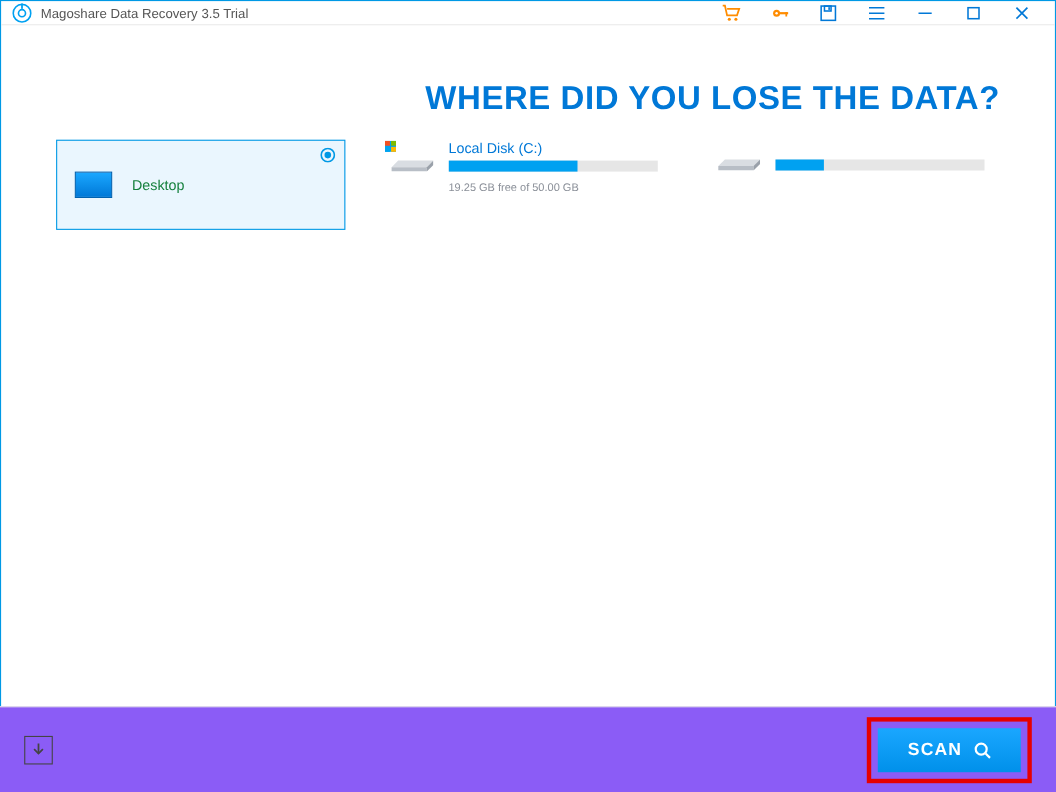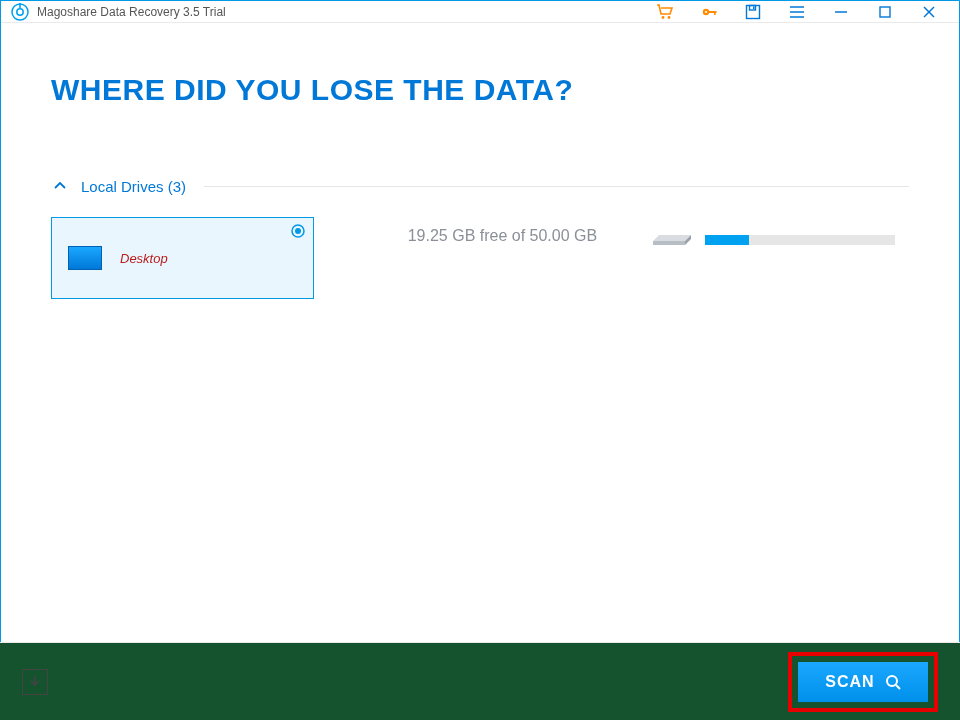--- a/index.html
+++ b/index.html
@@ -29,26 +29,26 @@
   .ticon {
     width: 44px; height: 32px;
     display:flex; align-items:center; justify-content:center;
     cursor: pointer;
   }
 
   .main {
     padding: 50px 50px 0 50px;
   }
   .headline {
-    text-align: left;
+    text-align: right;
     font-size: 30px;
     font-weight: 600;
     color: #0078d7;
     letter-spacing: 0.5px;
-    margin-bottom: 70px;
+    margin-bottom: 20px;
   }
   .section-head {
     display:flex; align-items:center; gap:12px;
     margin-bottom: 22px;
   }
   .section-head .chev {
     width:18px; height:18px;
     display:flex; align-items:center; justify-content:center;
   }
   .section-head .label {
@@ -75,37 +75,37 @@
   .sel-dot {
     position:absolute; top:6px; right:8px;
     width:14px; height:14px;
   }
   .desktop-icon {
     width:34px; height:24px;
     background: linear-gradient(#1aa7ff,#0078d7);
     border:1px solid #0062b0;
     margin-right:18px;
   }
-  .drive-card .dlabel { font-size:13px; color:#b91c1c;font-style:italic; }
+  .drive-card .dlabel { font-size:13px; color:#15803d; }
 
   .drive-block { width:270px; }
   .drive-top { display:flex; align-items:flex-end; gap:14px; margin-bottom:4px; }
   .hdd-icon { width:44px; height:28px; position:relative; }
   .disk-name { font-size:13px; color:#0078d7; margin-bottom:4px; }
   .bar { width:190px; height:10px; background:#e6e6e6; position:relative; }
   .bar .fill { position:absolute; left:0; top:0; bottom:0; background:#00a1f1; }
-  .free-text { font-size:16px; color:#8a8f98; margin-top:10px; margin-left:58px; }
+  .free-text { font-size:10px; color:#8a8f98; margin-top:10px; margin-left:58px; }
 
   .footer {
     position:absolute; left:0; right:0; bottom:0;
     height:78px;
     border-top:1px solid #eaeaea;
     display:flex; align-items:center; justify-content:space-between;
     padding: 0 22px;
-    background:#14532d;
+    background:#8b5cf6;
   }
   .dl-icon {
     width:26px; height:26px; border:1.5px solid #444;
     display:flex; align-items:center; justify-content:center;
     cursor:pointer;
   }
   .scan-wrap {
     padding:6px;
     border:4px solid #e60000;
   }
@@ -179,44 +179,55 @@
         <line x1="2" y1="2" x2="12" y2="12" stroke="#0078d7" stroke-width="1.5"></line>
         <line x1="12" y1="2" x2="2" y2="12" stroke="#0078d7" stroke-width="1.5"></line>
       </svg>
     </span>
   </div>
 </div>
 
 <div class="main">
   <div class="headline">WHERE DID YOU LOSE THE DATA?</div>
 
-  <div class="section-head">
-    <span class="chev">
-      <svg width="14" height="14" viewBox="0 0 14 14">
-        <polyline points="2,9 7,4 12,9" fill="none" stroke="#0078d7" stroke-width="1.8"></polyline>
-      </svg>
-    </span>
-    <span class="label">Local Drives (3)</span>
-    <span class="line"></span>
-  </div>
 
   <div class="drives-row">
 
     <div class="drive-card selected">
       <span class="sel-dot">
         <svg width="14" height="14" viewBox="0 0 14 14">
           <circle cx="7" cy="7" r="6" fill="none" stroke="#0099e5" stroke-width="1.5"></circle>
           <circle cx="7" cy="7" r="3" fill="#0099e5"></circle>
         </svg>
       </span>
       <span class="desktop-icon"></span>
       <span class="dlabel">Desktop</span>
     </div>
 
     <div class="drive-block">
+      <div class="drive-top">
+        <span class="hdd-icon">
+          <svg width="44" height="28" viewBox="0 0 44 28">
+            <rect x="0" y="0" width="10" height="10" fill="#00a1f1"></rect>
+            <rect x="0" y="0" width="4.5" height="4.5" fill="#f25022"></rect>
+            <rect x="5.5" y="0" width="4.5" height="4.5" fill="#7fba00"></rect>
+            <rect x="0" y="5.5" width="4.5" height="4.5" fill="#00a4ef"></rect>
+            <rect x="5.5" y="5.5" width="4.5" height="4.5" fill="#ffb900"></rect>
+            <polygon points="6,24 38,24 44,18 12,18" fill="#d9dde2"></polygon>
+            <polygon points="6,24 38,24 38,28 6,28" fill="#b8bec6"></polygon>
+            <polygon points="38,24 44,18 44,22 38,28" fill="#9aa1aa"></polygon>
+          </svg>
+        </span>
+        <div>
+          <div class="disk-name">Local Disk (C:)</div>
+          <div class="bar">
+            <div class="fill" style="width:61.5%"></div>
+          </div>
+        </div>
+      </div>
       <div class="free-text">19.25 GB free of 50.00 GB</div>
     </div>
 
     <div class="drive-block">
       <div class="drive-top">
         <span class="hdd-icon">
           <svg width="44" height="28" viewBox="0 0 44 28">
             <polygon points="6,24 38,24 44,18 12,18" fill="#d9dde2"></polygon>
             <polygon points="6,24 38,24 38,28 6,28" fill="#b8bec6"></polygon>
             <polygon points="38,24 44,18 44,22 38,28" fill="#9aa1aa"></polygon>

